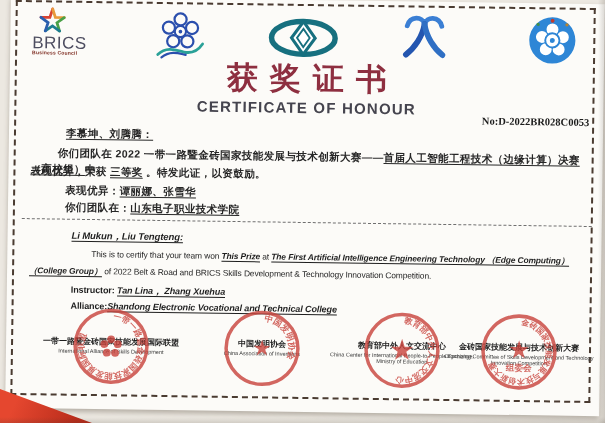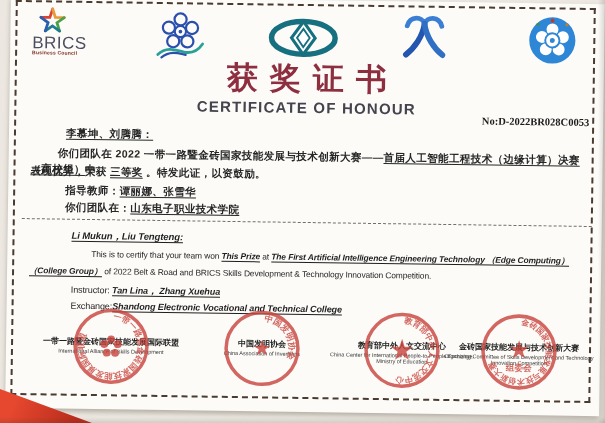--- a/index.html
+++ b/index.html
@@ -25,21 +25,21 @@
   .cn-line2{position:absolute;left:22px;top:166px;width:562px;margin:0;line-height:16px;}
   .cn-teacher{position:absolute;left:57px;top:187px;}
   .cn-college{position:absolute;left:57px;top:204px;}
   .divider{position:absolute;left:14px;right:10px;top:222px;border-top:1.5px dashed #6f6f6f;}
   .en{font-size:8.4px;color:#1f1f1f;letter-spacing:-0.1px;}
   .en-recipients{position:absolute;left:64px;top:233px;font-size:9.5px;}
   .en-para{position:absolute;left:22px;top:249px;width:560px;margin:0;text-indent:62px;line-height:17px;}
   .en-instructor{position:absolute;left:64px;top:287px;font-size:9px;}
   .en-college{position:absolute;left:64px;top:304px;font-size:9px;}
   .bi{font-weight:bold;font-style:italic;}
-  .b{font-weight:normal;}
+  .b{font-weight:bold;}
   .u{text-decoration:underline;text-underline-offset:2px;}
   .stamp{position:absolute;top:340px;text-align:center;}
   .stamp-cn{font-size:8px;font-weight:bold;color:#1e1e1e;line-height:9px;}
   .stamp-en{font-size:5.5px;color:#3a3a3a;line-height:6px;margin-top:2px;}
   .seal{position:absolute;left:50%;margin-left:-39px;top:-30px;width:78px;height:78px;opacity:.8;}
   .red-corner{position:absolute;left:0;bottom:0;width:92px;height:34px;z-index:5;
      background:linear-gradient(115deg,#e5472f 20%,#b92c1b 85%);
      clip-path:polygon(0 0,100% 100%,0 100%);}
   .edge-right{position:absolute;right:0;top:0;width:7px;height:100%;z-index:6;
      background:linear-gradient(90deg,rgba(0,0,0,0),rgba(60,50,40,.18));}
@@ -111,29 +111,29 @@
       </svg>
     </div>
 
     <div class="title-cn">获奖证书</div>
     <div class="title-en">CERTIFICATE OF HONOUR</div>
     <div class="cert-no">No:D-2022BR028C0053</div>
 
     <div class="cn cn-recipients"><span class="u">李慕坤、刘腾腾：</span></div>
     <p class="cn cn-line1"><span>你们团队在 2022 一带一路暨金砖国家技能发展与技术创新大赛——</span><span class="u">首届人工智能工程技术（边缘计算）决赛（高校组）</span><span>中</span></p>
     <p class="cn cn-line2"><span>表现优异，荣获 </span><span class="u">三等奖</span><span> 。特发此证，以资鼓励。</span></p>
-    <div class="cn cn-teacher"><span>指导教师：</span><span class="u">谭丽娜、张雪华</span></div>
+    <div class="cn cn-teacher"><span>表现优异：</span><span class="u">谭丽娜、张雪华</span></div>
     <div class="cn cn-college"><span>你们团队在：</span><span class="u">山东电子职业技术学院</span></div>
 
     <div class="divider"></div>
 
     <div class="en en-recipients"><span class="bi u">Li Mukun，Liu Tengteng:</span></div>
     <p class="en en-para"><span>This is to certify that your team won </span><span class="bi u">This Prize</span><span> at </span><span class="bi u">The First Artificial Intelligence Engineering Technology （Edge Computing）（College Group）</span><span> of 2022 Belt &amp; Road and BRICS Skills Development &amp; Technology Innovation Competition.</span></p>
     <div class="en en-instructor"><span class="b">Instructor: </span><span class="bi u">Tan Lina， Zhang Xuehua</span></div>
-    <div class="en en-college"><span class="b">Exchange:</span><span class="bi u">Shandong Electronic Vocational and Technical College</span></div>
+    <div class="en en-college"><span class="b">Alliance:</span><span class="bi u">Shandong Electronic Vocational and Technical College</span></div>
 
     <div class="stamp" style="left:16px;width:178px;">
       <div class="stamp-cn">一带一路暨金砖国家技能发展国际联盟</div>
       <div class="stamp-en">International Alliance of Skills Development</div>
       <svg class="seal" viewBox="0 0 100 100">
         <circle cx="50" cy="50" r="46" fill="none" stroke="#c8423b" stroke-width="4.5"></circle>
         <path id="arc0" d="M 50 15 A 35 35 0 1 1 49.9 15" fill="none"></path>
         <text font-size="10.5" fill="#c8423b" font-weight="bold"><textPath href="#arc0" startOffset="2">一带一路暨金砖国家技能发展国际联盟</textPath></text>
         <g fill="#c8423b">
           <circle cx="50" cy="41" r="5"></circle>

